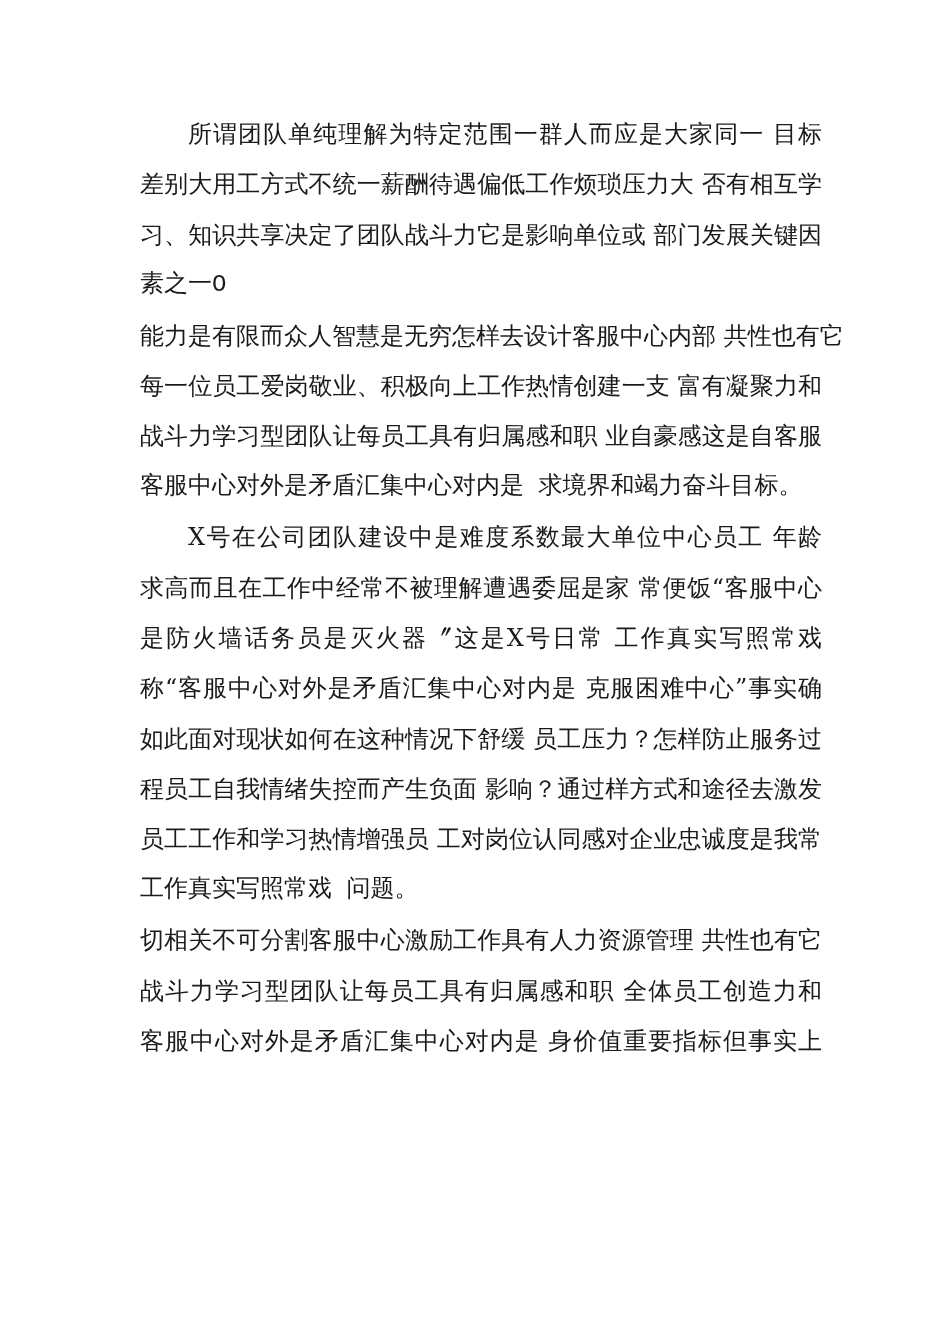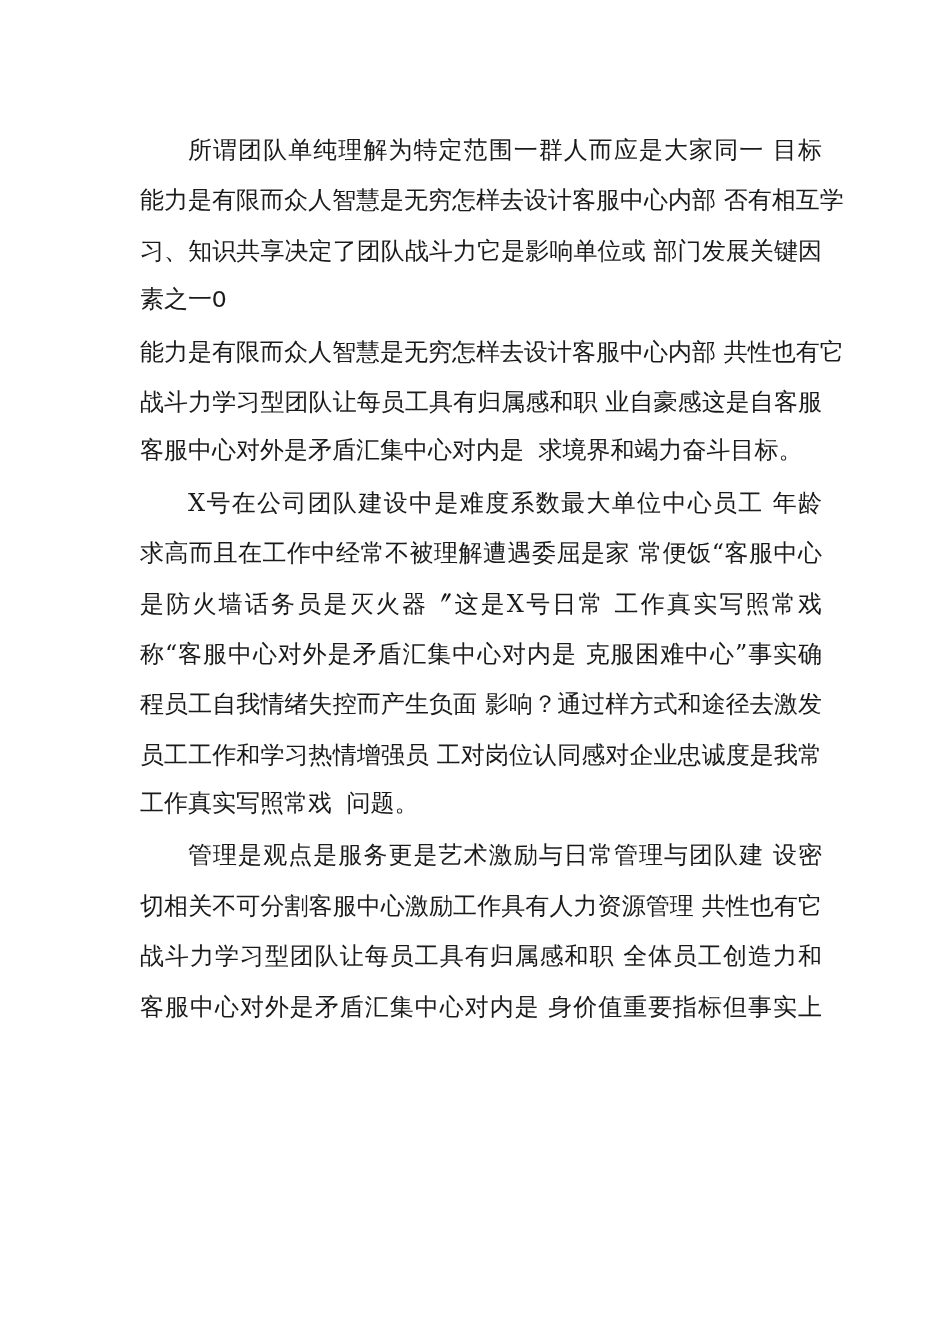--- a/index.html
+++ b/index.html
@@ -3,60 +3,61 @@
 <meta charset="utf-8">
 <style>
   html, body { margin: 0; padding: 0; background: #ffffff; }
   body { width: 950px; height: 1344px; position: relative; overflow: hidden; }
   .page {
     position: absolute; left: 0; top: 0; width: 950px; height: 1344px; background: #ffffff;
   }
   .content {
     position: absolute; left: 140px; top: 112px; width: 682px;
     font-family: "DejaVu Serif", "Liberation Serif", serif;
-    color: #1a1a1a; font-size: 24px; margin-top: 16px;
+    color: #1a1a1a; font-size: 24px;
   }
   .para { margin: 0; }
   .line {
     display: block; height: 50.4px; line-height: 44px; white-space: nowrap;
     text-align: justify; text-align-last: justify; letter-spacing: 0px;
   }
   .line.last { text-align-last: left; font-family: Liberation Mono, monospace; }
   .line.indent { padding-left: 48px; }
 </style>
 </head>
 <body>
 
 <div class="page">
   <div class="content">
 
     <div class="para">
       <span class="line indent">所谓团队单纯理解为特定范围一群人而应是大家同一 目标</span>
-      <span class="line">能力是有限而众人智慧是无穷怎样去设计客服中心内部 否有相互学</span>
+      <span class="line">差别大用工方式不统一薪酬待遇偏低工作烦琐压力大 否有相互学</span>
       <span class="line">习、知识共享决定了团队战斗力它是影响单位或 部门发展关键因</span>
       <span class="line last">素之一O</span>
     </div>
 
     <div class="para">
       <span class="line">能力是有限而众人智慧是无穷怎样去设计客服中心内部 共性也有它</span>
+      <span class="line">每一位员工爱岗敬业、积极向上工作热情创建一支 富有凝聚力和</span>
       <span class="line">战斗力学习型团队让每员工具有归属感和职 业自豪感这是自客服</span>
       <span class="line last">客服中心对外是矛盾汇集中心对内是 求境界和竭力奋斗目标。</span>
     </div>
 
     <div class="para">
       <span class="line indent">X号在公司团队建设中是难度系数最大单位中心员工 年龄</span>
       <span class="line">求高而且在工作中经常不被理解遭遇委屈是家 常便饭“客服中心</span>
       <span class="line">是防火墙话务员是灭火器〞这是X号日常 工作真实写照常戏</span>
       <span class="line">称“客服中心对外是矛盾汇集中心对内是 克服困难中心”事实确</span>
+      <span class="line">如此面对现状如何在这种情况下舒缓 员工压力？怎样防止服务过</span>
       <span class="line">程员工自我情绪失控而产生负面 影响？通过样方式和途径去激发</span>
       <span class="line">员工工作和学习热情增强员 工对岗位认同感对企业忠诚度是我常</span>
       <span class="line last">工作真实写照常戏 问题。</span>
     </div>
 
     <div class="para">
-      <span class="line indent">管理是观点是服务更是艺术激励与日常管理与团队建 设密</span>
       <span class="line">切相关不可分割客服中心激励工作具有人力资源管理 共性也有它</span>
       <span class="line">战斗力学习型团队让每员工具有归属感和职 全体员工创造力和</span>
       <span class="line">客服中心对外是矛盾汇集中心对内是 身价值重要指标但事实上</span>
     </div>
 
   </div>
 </div>
 
 </body></html>

